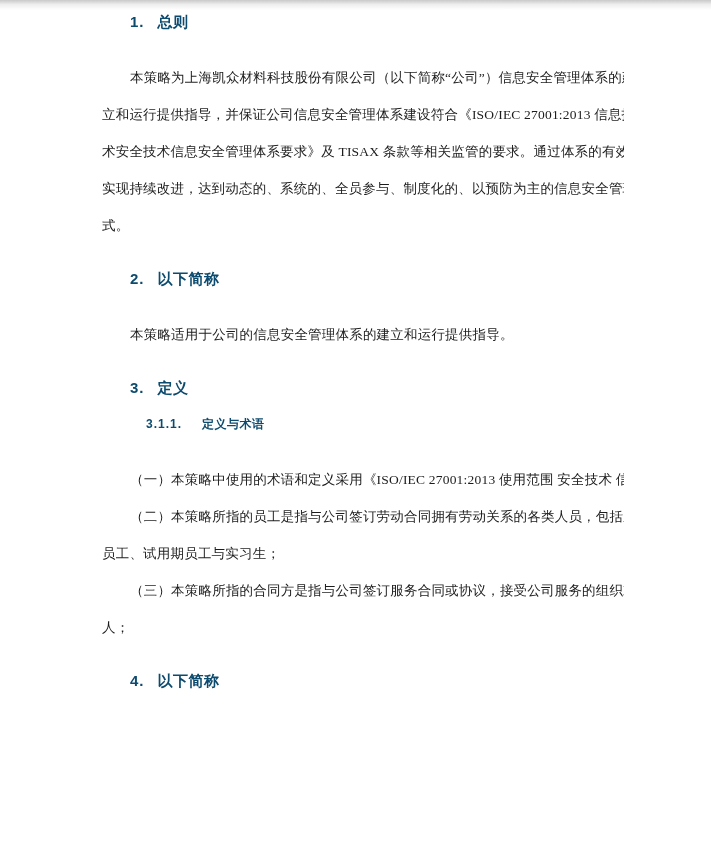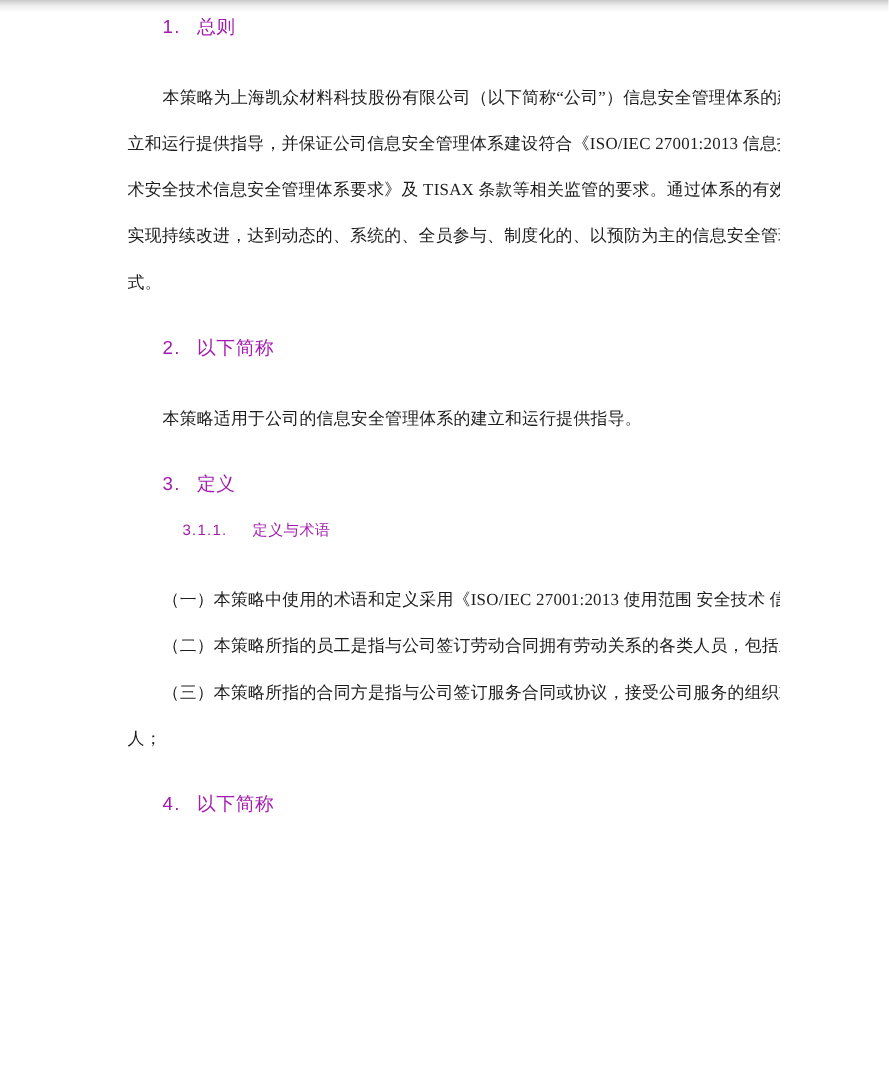--- a/index.html
+++ b/index.html
@@ -26,22 +26,22 @@
     pointer-events: none;
   }
   .doc-body {
     position: absolute;
     left: 102px;
     top: 0;
     width: 522px;
   }
   .h1, .h2 {
     font-family: "Liberation Sans", "DejaVu Sans", sans-serif;
-    font-weight: normal;
-    color: #a21caf;
+    font-weight: bold;
+    color: #0c4a6e;
     line-height: 22px;
     white-space: nowrap;
   }
   .h1 {
     font-size: 15px;
     margin: 24px 0 0 28px;
   }
   .doc-body > .h1:first-child {
     margin-top: 11px;
   }
@@ -98,20 +98,21 @@
       <div class="p">
         <div class="line indent">本策略适用于公司的信息安全管理体系的建立和运行提供指导。</div>
       </div>
       <div class="h1"><span class="num">3.</span><span class="ttl">定义</span></div>
       <div class="h2"><span class="num">3.1.1.</span><span class="ttl">定义与术语</span></div>
       <div class="p">
         <div class="line indent">（一）本策略中使用的术语和定义采用《ISO/IEC 27001:2013 使用范围 安全技术 信</div>
       </div>
       <div class="p">
         <div class="line indent">（二）本策略所指的员工是指与公司签订劳动合同拥有劳动关系的各类人员，包括正式</div>
+        <div class="line">员工、试用期员工与实习生；</div>
       </div>
       <div class="p">
         <div class="line indent">（三）本策略所指的合同方是指与公司签订服务合同或协议，接受公司服务的组织或个</div>
         <div class="line">人；</div>
       </div>
       <div class="h1"><span class="num">4.</span><span class="ttl">以下简称</span></div>
     </div>
 </div>
 
 </body></html>

